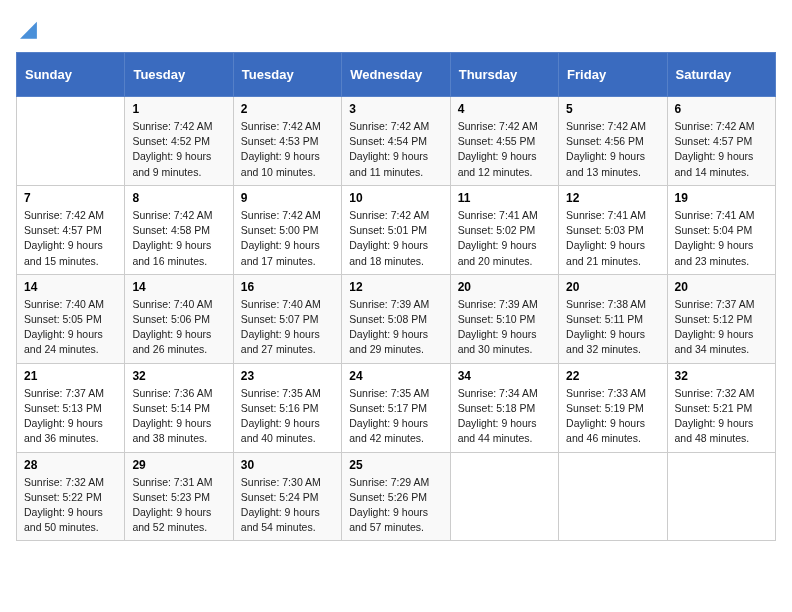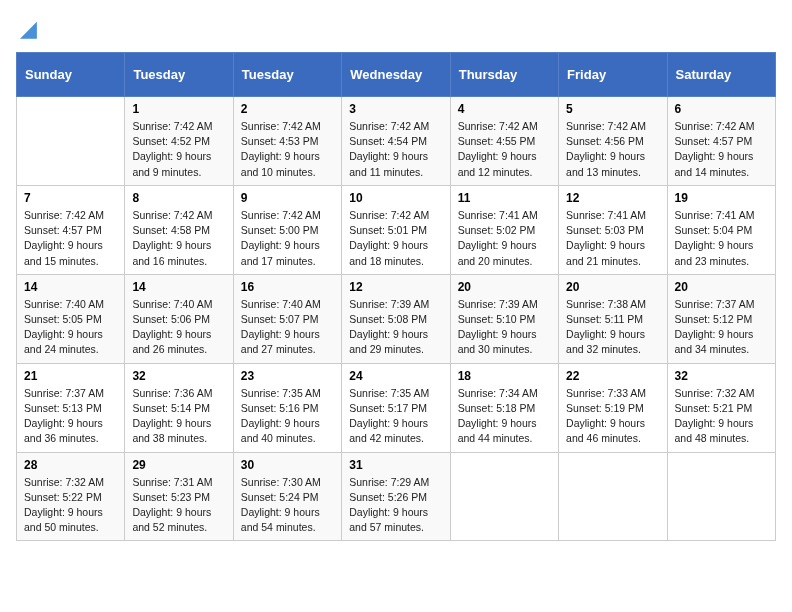--- a/index.html
+++ b/index.html
@@ -210,21 +210,21 @@
         </td>
         <td>
           <span class="day-num">23</span>
           <div class="day-info">Sunrise: 7:35 AM<br>Sunset: 5:16 PM<br>Daylight: 9 hours<br>and 40 minutes.</div>
         </td>
         <td>
           <span class="day-num">24</span>
           <div class="day-info">Sunrise: 7:35 AM<br>Sunset: 5:17 PM<br>Daylight: 9 hours<br>and 42 minutes.</div>
         </td>
         <td>
-          <span class="day-num">18</span>
+          <span class="day-num">34</span>
           <div class="day-info">Sunrise: 7:34 AM<br>Sunset: 5:18 PM<br>Daylight: 9 hours<br>and 44 minutes.</div>
         </td>
         <td>
           <span class="day-num">22</span>
           <div class="day-info">Sunrise: 7:33 AM<br>Sunset: 5:19 PM<br>Daylight: 9 hours<br>and 46 minutes.</div>
         </td>
         <td>
           <span class="day-num">32</span>
           <div class="day-info">Sunrise: 7:32 AM<br>Sunset: 5:21 PM<br>Daylight: 9 hours<br>and 48 minutes.</div>
         </td>
@@ -236,21 +236,21 @@
         </td>
         <td>
           <span class="day-num">29</span>
           <div class="day-info">Sunrise: 7:31 AM<br>Sunset: 5:23 PM<br>Daylight: 9 hours<br>and 52 minutes.</div>
         </td>
         <td>
           <span class="day-num">30</span>
           <div class="day-info">Sunrise: 7:30 AM<br>Sunset: 5:24 PM<br>Daylight: 9 hours<br>and 54 minutes.</div>
         </td>
         <td>
-          <span class="day-num">31</span>
+          <span class="day-num">25</span>
           <div class="day-info">Sunrise: 7:29 AM<br>Sunset: 5:26 PM<br>Daylight: 9 hours<br>and 57 minutes.</div>
         </td>
         <td class="empty-cell"></td>
         <td class="empty-cell"></td>
         <td class="empty-cell"></td>
       </tr>
     </tbody>
 </table>
 
 </body></html>

